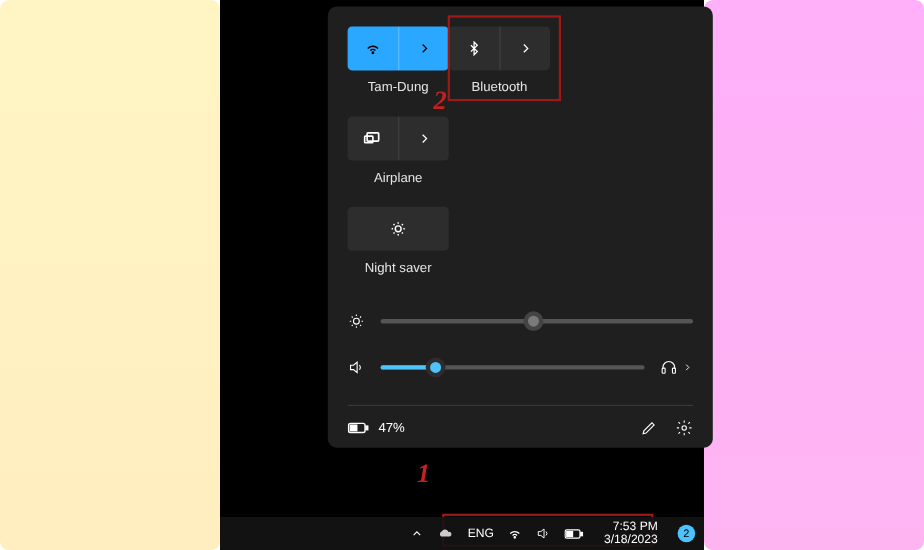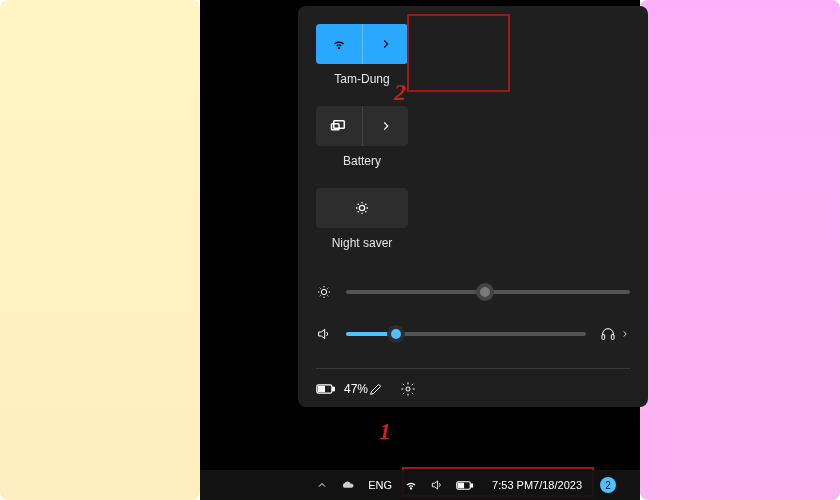--- a/index.html
+++ b/index.html
@@ -27,28 +27,28 @@
     .annot2 { left: 394px; top: 79px; }
     .annot1 { left: 379px; top: 418px; }
     .slider-area { margin-top: 20px; }
     .slider-row { display: flex; align-items: center; gap: 14px; margin-bottom: 26px; }
     .slider-track { position: relative; height: 4px; background: #555; border-radius: 2px; flex: 1; }
     .slider-thumb { position: absolute; width: 18px; height: 18px; border-radius: 50%; top: 50%; transform: translate(-50%, -50%); }
     .slider-thumb.gray { background: #7a7a7a; border: 4px solid #444; }
     .slider-thumb.blue { background: #4cc2ff; border: 4px solid #2d2d2d; }
     .slider-fill { position: absolute; height: 4px; left: 0; border-radius: 2px; }
     .slider-fill.blue { background: #4cc2ff; }
-    .bottom-bar { margin-top: 6px; border-top: 1px solid #3a3a3a; padding-top: 12px; display: flex; align-items: center; justify-content: flex-start; font-size: 12px; }
+    .bottom-bar { margin-top: 6px; border-top: 1px solid #3a3a3a; padding-top: 12px; display: flex; align-items: center; justify-content: space-between; font-size: 12px; }
     .battery-info { display: flex; align-items: center; gap: 8px; }
     .bottom-actions { display: flex; gap: 16px; }
     .taskbar { position: absolute; left: 200px; bottom: 0; width: 440px; height: 30px; background: rgba(20,20,20,0.9); display: flex; align-items: center; color: #fff; font-size: 11px; }
     .taskbar .spacer { flex: 1; }
-    .tray { display: flex; align-items: center; gap: 12px; padding-right: 24px; }
+    .tray { display: flex; align-items: center; gap: 12px; padding-right: 8px; }
     .tray-item { display: flex; align-items: center; }
-    .time-block { display: flex; flex-direction: row; align-items: flex-end; line-height: 12px; margin-left: 6px; }
+    .time-block { display: flex; flex-direction: column; align-items: flex-end; line-height: 12px; margin-left: 6px; }
     .notif-badge { width: 16px; height: 16px; border-radius: 50%; background: #4cc2ff; color: #000; font-size: 10px; display: flex; align-items: center; justify-content: center; margin-left: 6px; }
     .tile-combo { display: flex; align-items: center; gap: 4px; }
   </style>
 </head>
 <body>
 
 <div class="bg-left"></div>
 <div class="bg-right"></div>
 <div class="black-area"></div>
 
@@ -70,20 +70,39 @@
             <span class="icon">
               <svg width="14" height="14" viewBox="0 0 24 24" stroke-width="2">
                 <path d="M9 6l6 6-6 6"></path>
               </svg>
             </span>
           </div>
       </div>
       <div class="tile-label">Tam-Dung</div>
     </div>
 
+    <div class="tile-group">
+      <div class="tile">
+        <div class="half">
+            <span class="icon">
+              <svg width="14" height="14" viewBox="0 0 24 24" stroke-width="2">
+                <path d="M7 7l10 10-5 5V2l5 5L7 17"></path>
+              </svg>
+            </span>
+          </div>
+        <div class="half right">
+            <span class="icon">
+              <svg width="14" height="14" viewBox="0 0 24 24" stroke-width="2">
+                <path d="M9 6l6 6-6 6"></path>
+              </svg>
+            </span>
+          </div>
+      </div>
+      <div class="tile-label">Bluetooth</div>
+    </div>
 
   </div>
 
   <div class="tile-row">
 
 
     <div class="tile-group">
       <div class="tile">
         <div class="half">
             <span class="icon">
@@ -94,21 +113,21 @@
             </span>
           </div>
         <div class="half right">
             <span class="icon">
               <svg width="14" height="14" viewBox="0 0 24 24" stroke-width="2">
                 <path d="M9 6l6 6-6 6"></path>
               </svg>
             </span>
           </div>
       </div>
-      <div class="tile-label">Battery</div>
+      <div class="tile-label">Airplane</div>
     </div>
   </div>
 
   <div class="tile-row">
     <div class="tile-group">
       <div class="tile single">
         <div class="half" style="width:100%">
             <span class="icon">
               <svg width="16" height="16" viewBox="0 0 24 24" stroke-width="2">
                 <circle cx="12" cy="12" r="4"></circle>
@@ -219,17 +238,17 @@
       </span>
     <span class="icon tray-item">
         <svg width="18" height="11" viewBox="0 0 24 14" stroke-width="1.5">
           <rect x="1" y="2" width="18" height="10" rx="2"></rect>
           <rect x="20" y="5" width="2" height="4" fill="currentColor"></rect>
           <rect x="3" y="4" width="7" height="6" fill="currentColor"></rect>
         </svg>
       </span>
     <div class="time-block">
       <span>7:53 PM</span>
-      <span>7/18/2023</span>
+      <span>3/18/2023</span>
     </div>
     <div class="notif-badge">2</div>
   </div>
 </div>
 
 </body></html>

